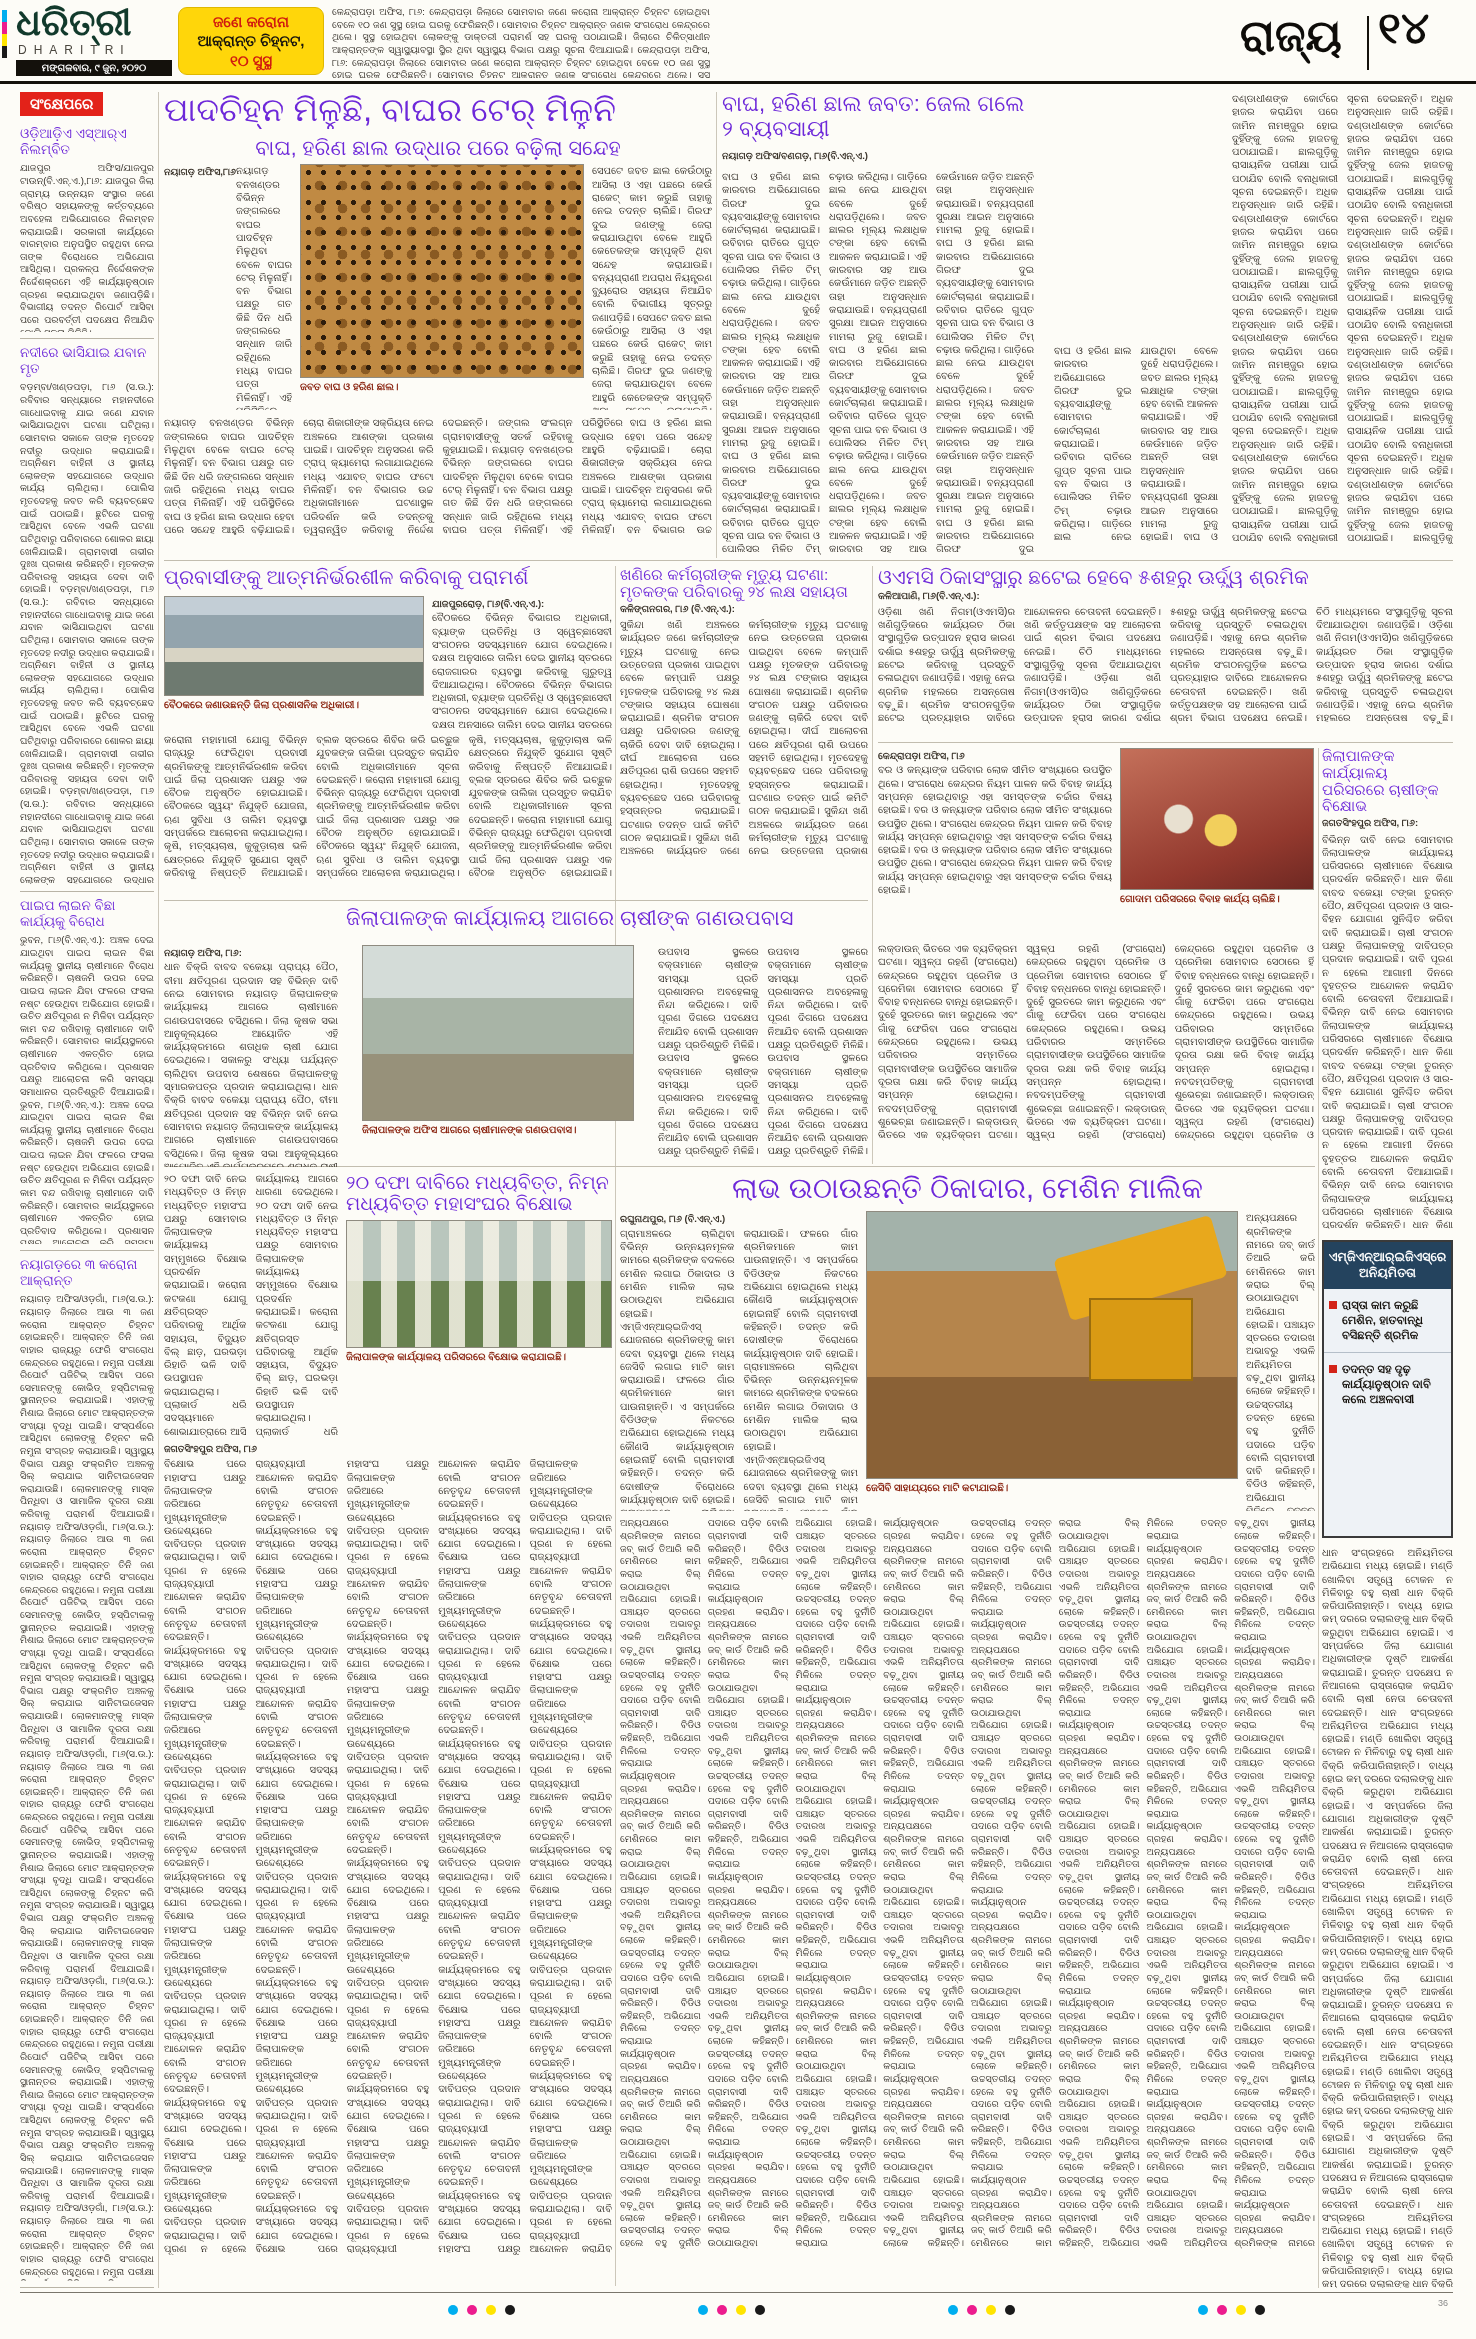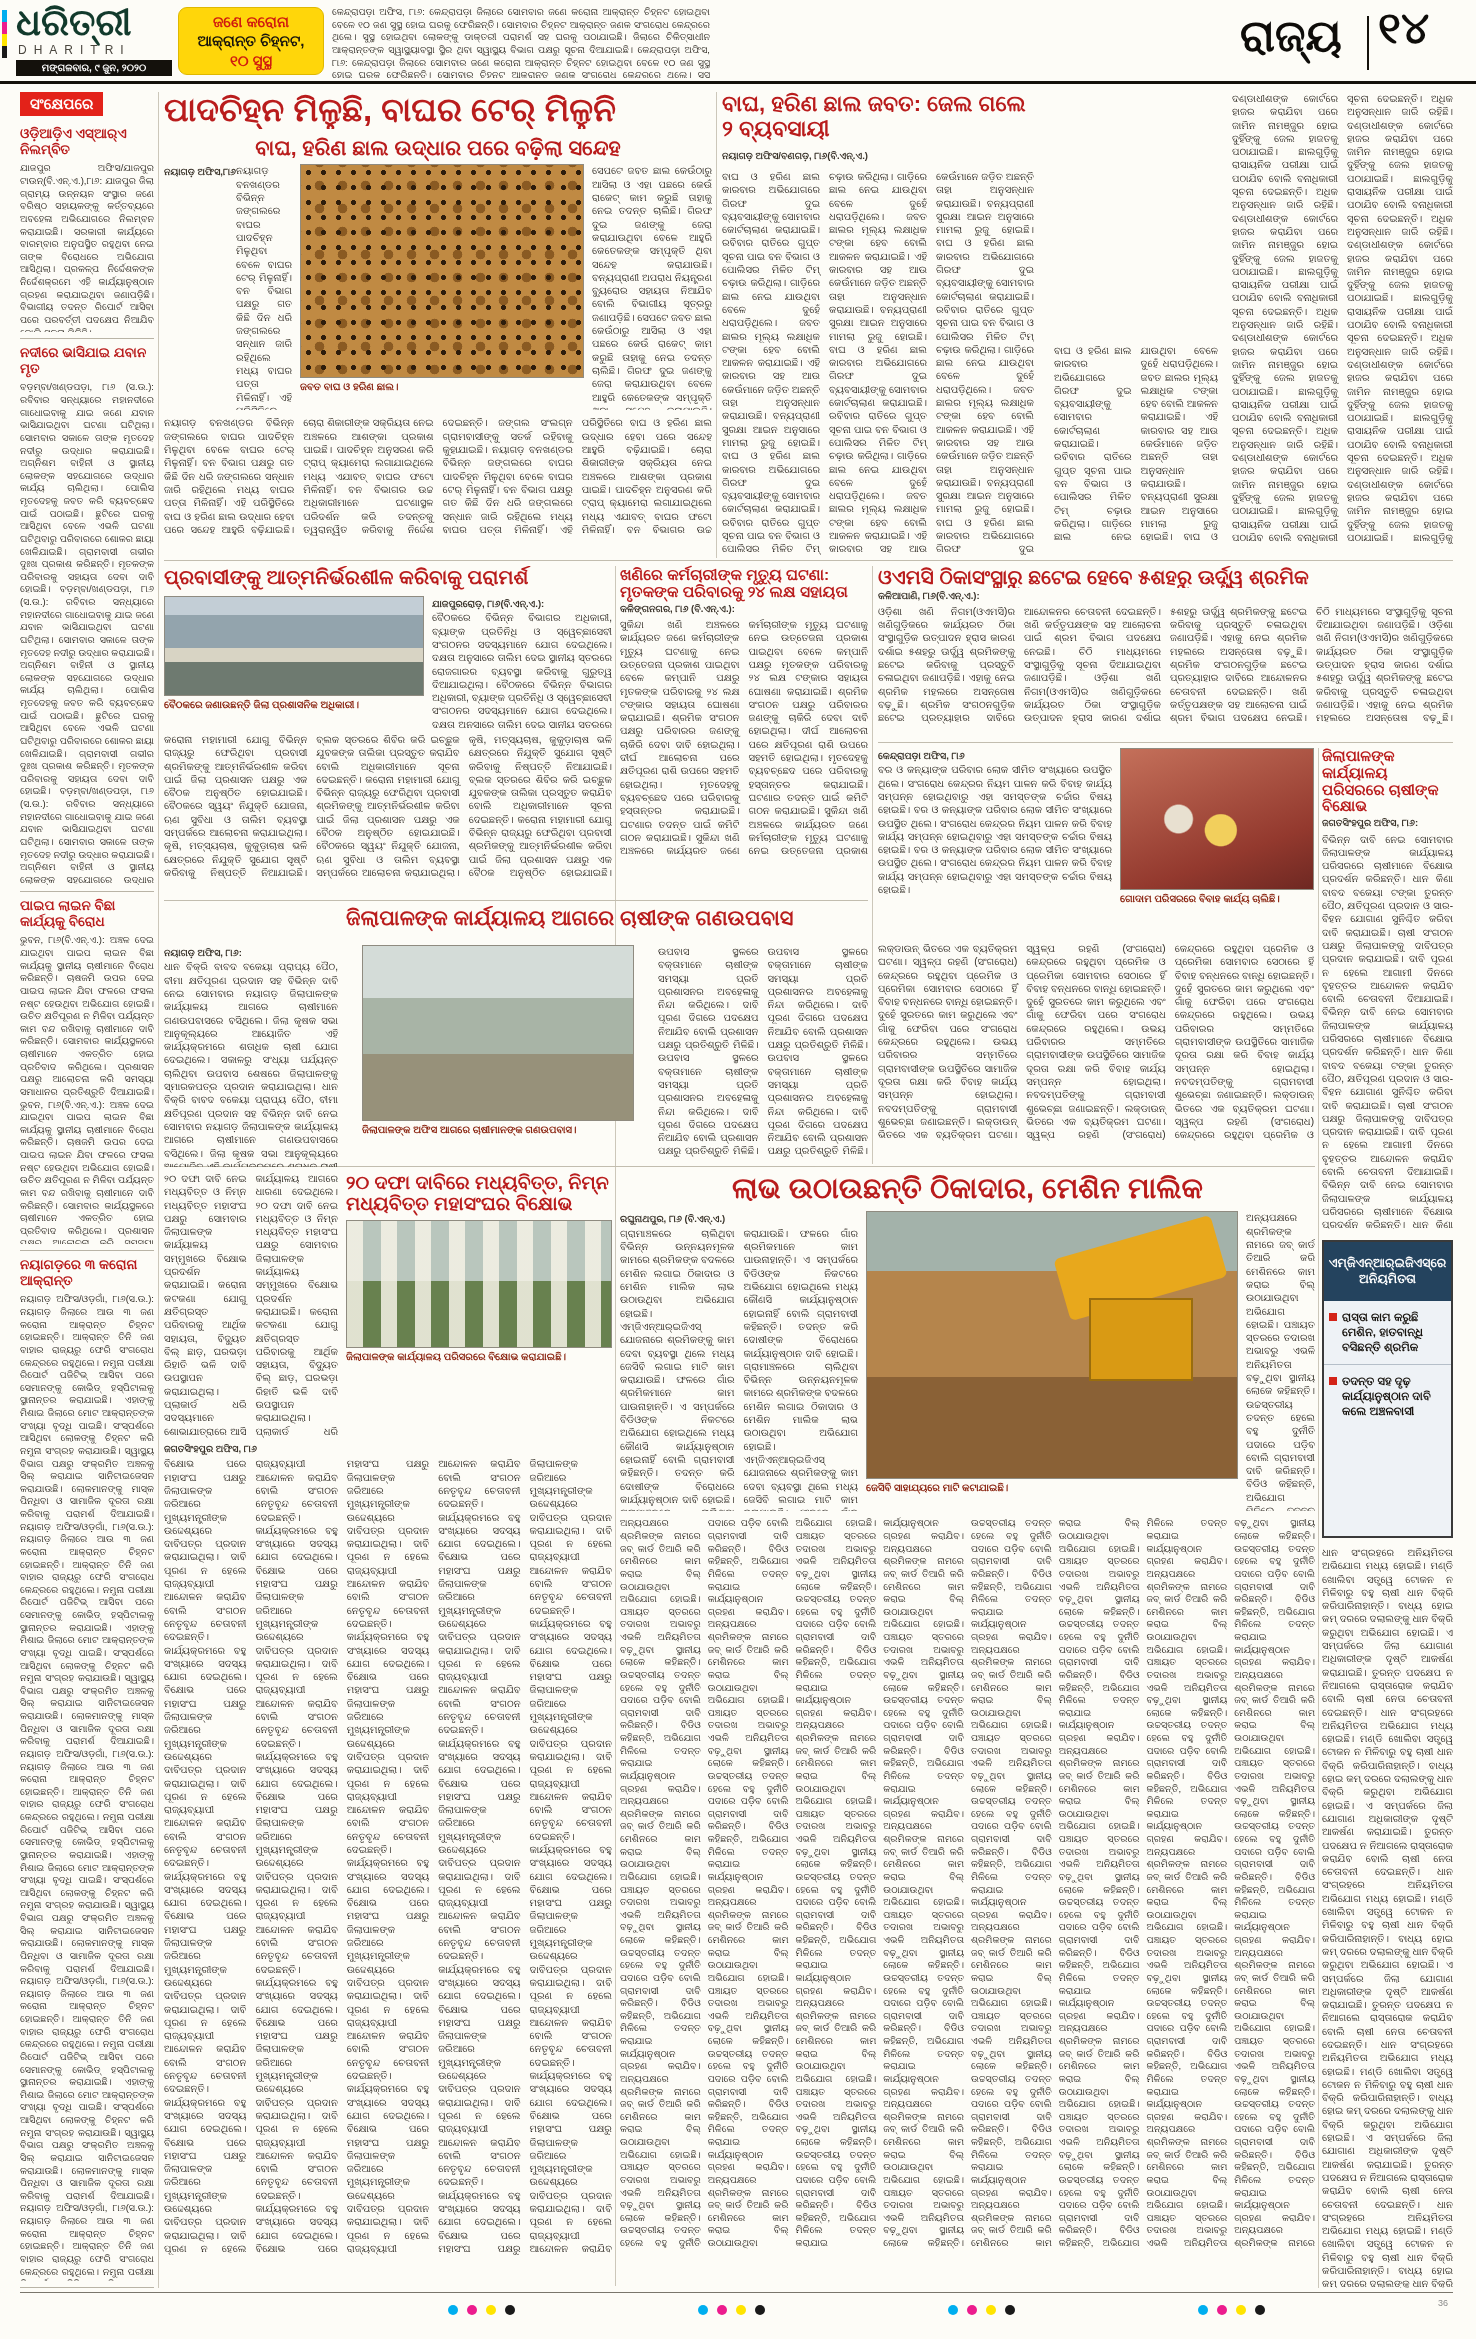--- a/index.html
+++ b/index.html
@@ -1,19 +1,19 @@
 <!DOCTYPE html>
 <html><head>
 <meta charset="utf-8">
 <style>
   html,body{margin:0;padding:0;background:#d8d6d0}
   .page{position:relative;width:1476px;height:2339px;background:#fdfcf7;font-family:"Liberation Sans","DejaVu Sans",sans-serif;color:#26221b;overflow:hidden;margin:0 auto}
   .abs{position:absolute}
   h1,h2,h3,figure,figcaption,p{margin:0;padding:0}
-  .hl{font-weight:bold;color:#b91c1c;line-height:1.12}
+  .hl{font-weight:normal;color:#6d28d9;line-height:1.12}
   .bt{font-size:10px;line-height:1.33;text-align:justify;color:#2c2720;overflow:hidden}
   .by{font-size:9.5px;font-weight:bold;color:#3a332a;margin:2px 0;line-height:1.2}
   .cap{font-size:10px;font-weight:bold;color:#8a2410;line-height:1.25;margin-top:3px;text-align:left}
   .photo{border:1px solid #8f8b80;box-sizing:border-box;width:100%}
   .c2{column-count:2;column-gap:9px}.c3{column-count:3;column-gap:9px}
   .c4{column-count:4;column-gap:9px}.c5{column-count:5;column-gap:9px}
   .c8{column-count:8;column-gap:7px}
   .vr{position:absolute;width:1px;background:#ccc7ba}
   .hrl{position:absolute;height:1px;background:#c2bdaf}
   
@@ -82,21 +82,21 @@
   .wd-hl{font-size:21px}
   .wd-photo{width:194px}
   .ph-wedding{height:142px;background:radial-gradient(circle at 52% 58%,#f2cf5c 0 12%,rgba(0,0,0,0) 13%),radial-gradient(circle at 30% 50%,#e8e0d0 0 9%,rgba(0,0,0,0) 10%),linear-gradient(160deg,#c4705a 0%,#93392e 70%,#6e2822 100%)}
   .wd-bottom{height:204px;margin-top:6px}
   
   #art-dc{left:1322px;top:748px;width:131px;height:486px}
   .dc-hl{font-size:15px}
   .dc-body{height:396px;margin-top:4px}
   
   #box-mg{left:1322px;top:1240px;width:131px;height:298px;background:#eef2f6;border:2px solid #3a3a3a;box-sizing:border-box}
-  .mg-head{background:#24435e;color:#fff;font-size:12.5px;font-weight:bold;text-align:center;padding:13px 4px;line-height:1.3}
+  .mg-head{background:#24435e;color:#fff;font-size:12.5px;font-weight:bold;text-align:center;padding:7px 4px;line-height:1.3}
   .mg-item{display:flex;gap:5px;padding:9px 5px;font-size:11.5px;font-weight:bold;line-height:1.32;color:#17130e}
   .mg-item + .mg-item{border-top:1px solid #b5bfc9}
   .sq{flex:0 0 8px;height:8px;background:#d32318;margin-top:3px}
   #cont{left:1322px;top:1546px;width:131px;height:742px}
   
   #art-fast{left:164px;top:906px;width:704px;height:258px}
   .fa-hl{font-size:21px;margin-left:182px;height:28px;overflow:hidden}
   .fa-row{display:flex;gap:24px;height:222px;margin-top:11px}
   .fa-left{width:174px;display:flex;flex-direction:column;overflow:hidden}
   .fa-left .bt{flex:1}

